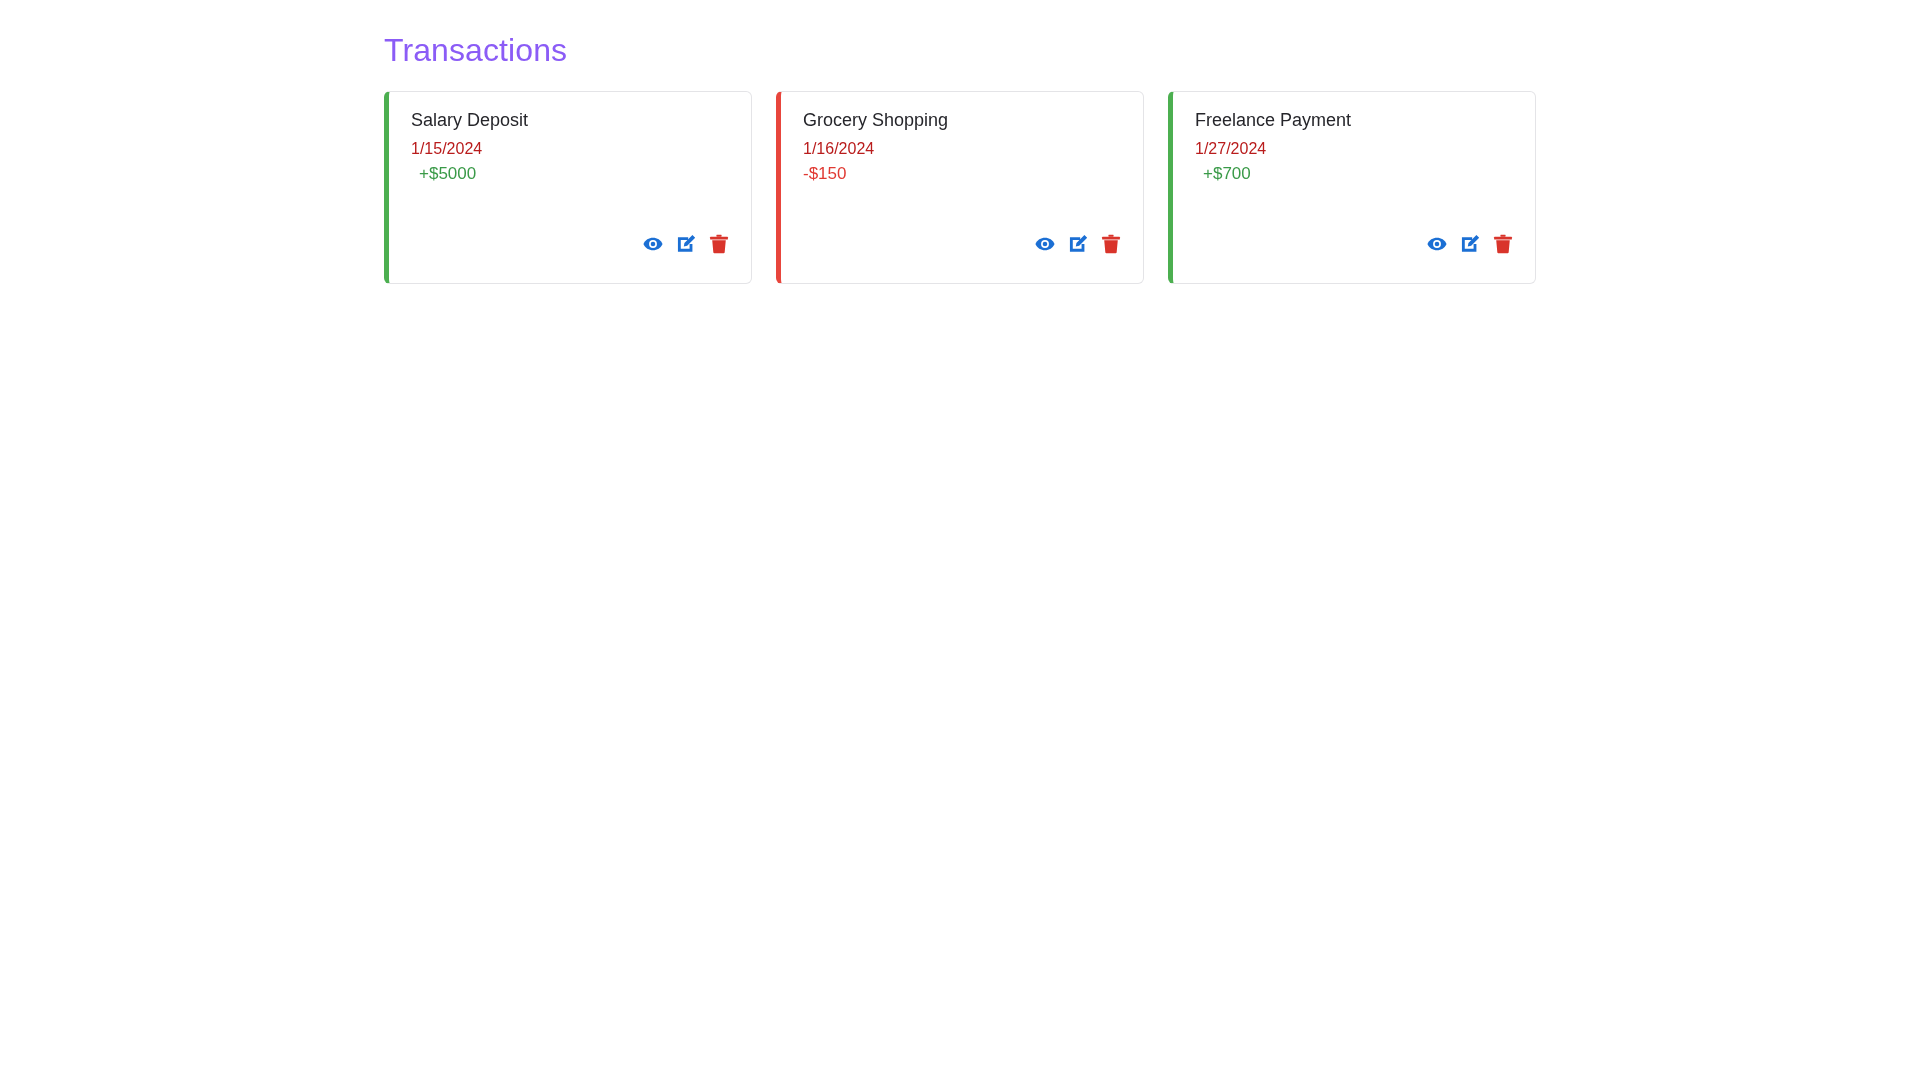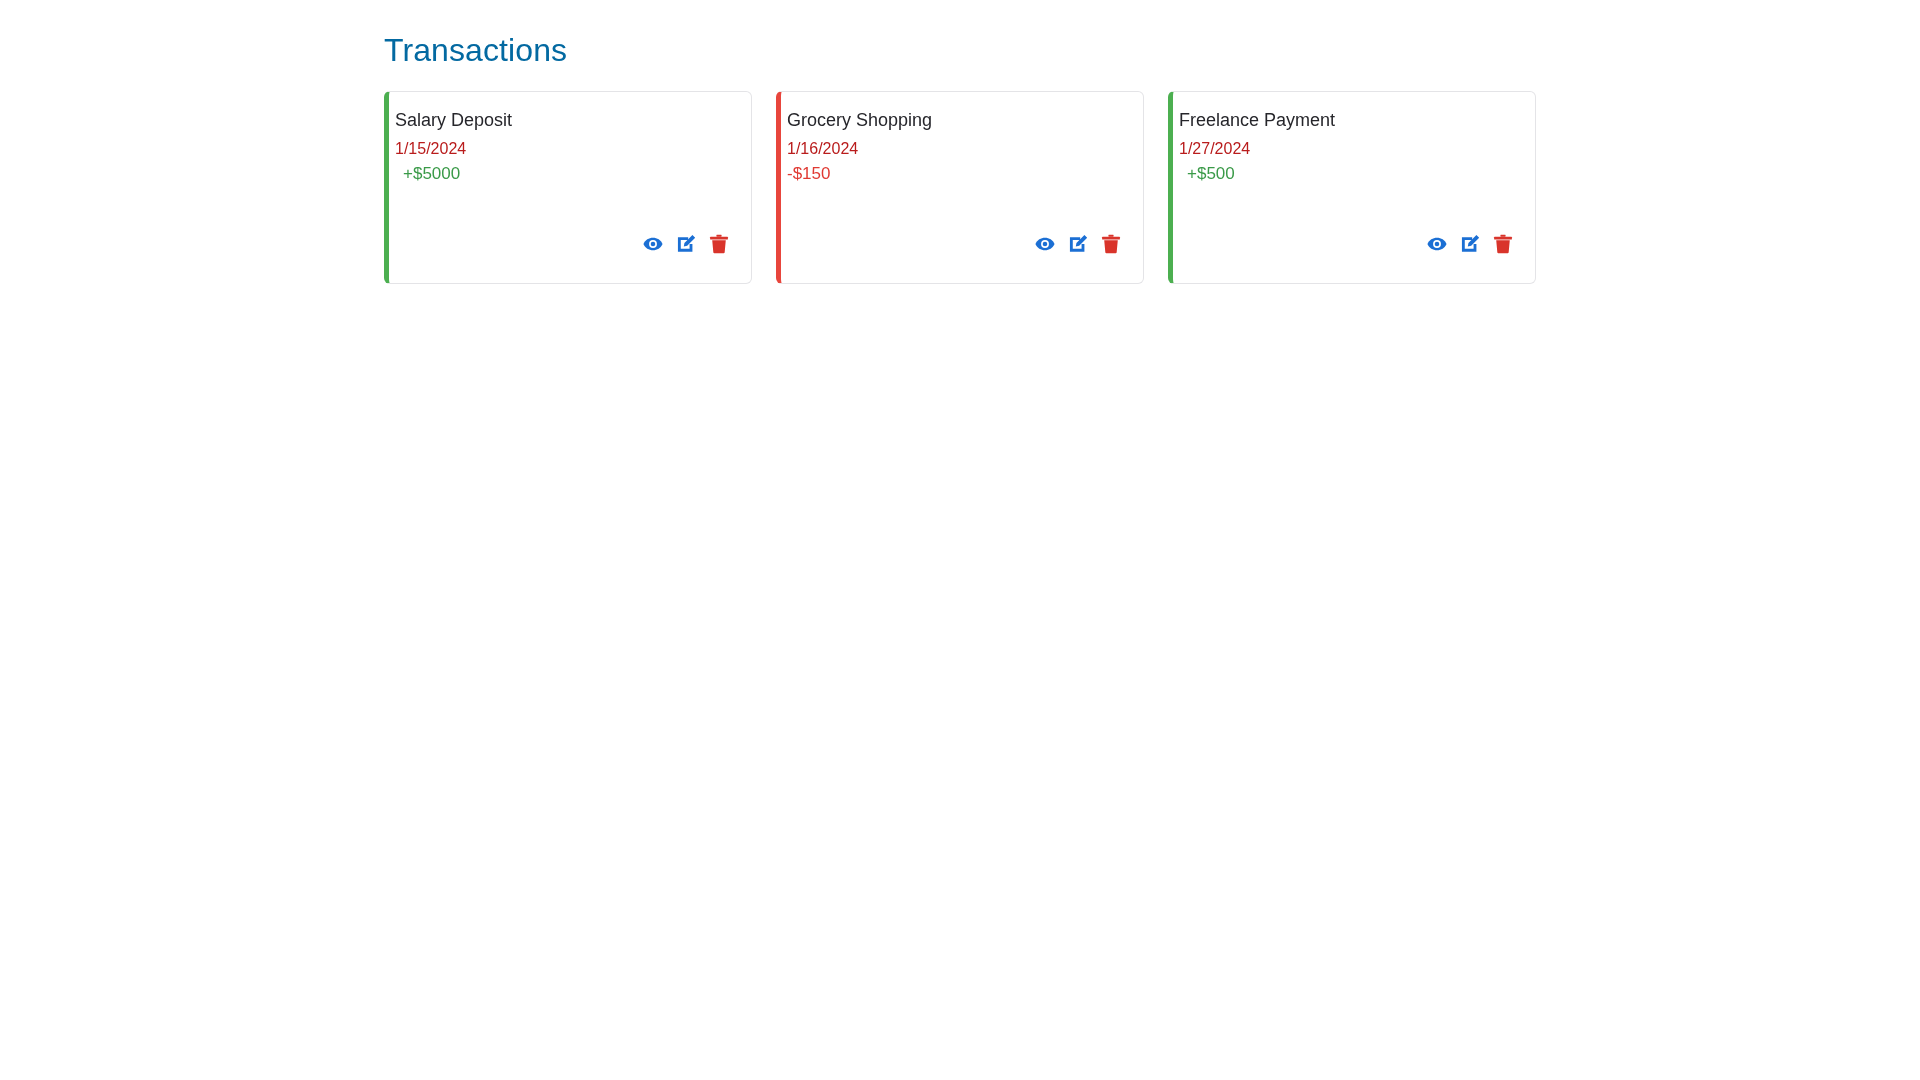--- a/index.html
+++ b/index.html
@@ -23,21 +23,21 @@
   }
 
   .page-title {
     position: absolute;
     left: 384px;
     top: 28px;
     margin: 0;
     font-size: 32px;
     line-height: 44px;
     font-weight: 400;
-    color: #0369a1;
+    color: #8b5cf6;
     letter-spacing: 0.1px;
     white-space: nowrap;
   }
 
   .transaction-grid {
     position: absolute;
     left: 384px;
     top: 91px;
     width: 1153px;
     display: flex;
@@ -50,21 +50,21 @@
     position: relative;
     width: 368px;
     height: 193px;
     background: #ffffff;
     border: 1px solid #e4e4e7;
     border-radius: 6px;
     border-left-width: 5px;
     border-left-style: solid;
     display: flex;
     flex-direction: column;
-    padding: 17px 21px 0 6px;
+    padding: 17px 21px 0 22px;
     overflow: hidden;
   }
 
   .transaction-card.positive { border-left-color: #4caf50; }
   .transaction-card.negative { border-left-color: #e8453c; }
 
   .card-title {
     font-size: 18px;
     line-height: 22px;
     font-weight: 400;
@@ -202,21 +202,21 @@
           </svg>
         </span>
       </button>
 
     </div>
   </div>
 
   <div class="transaction-card positive">
     <div class="card-title">Freelance Payment</div>
     <div class="card-date">1/27/2024</div>
-    <div class="card-amount positive">+$500</div>
+    <div class="card-amount positive">+$700</div>
     <div class="card-actions">
 
       <button class="action-btn" title="View">
         <span class="icon-view">
           <svg width="22" height="22" viewBox="0 0 24 24" fill="none" aria-hidden="true">
             <path d="M1.6 12C3.6 7.6 7.4 5.2 12 5.2S20.4 7.6 22.4 12C20.4 16.4 16.6 18.8 12 18.8S3.6 16.4 1.6 12Z" fill="currentColor"></path>
             <circle cx="12" cy="12" r="4.3" fill="#ffffff"></circle>
             <circle cx="12" cy="12" r="2.5" fill="currentColor"></circle>
           </svg>
         </span>

